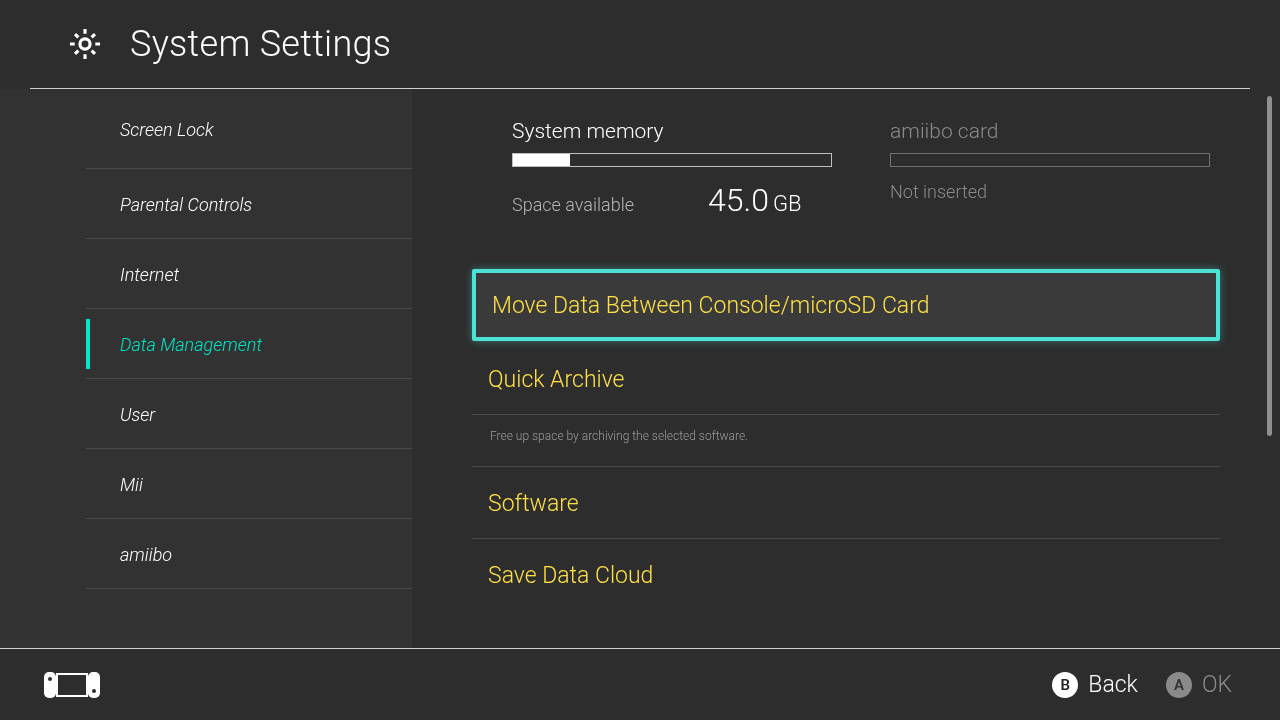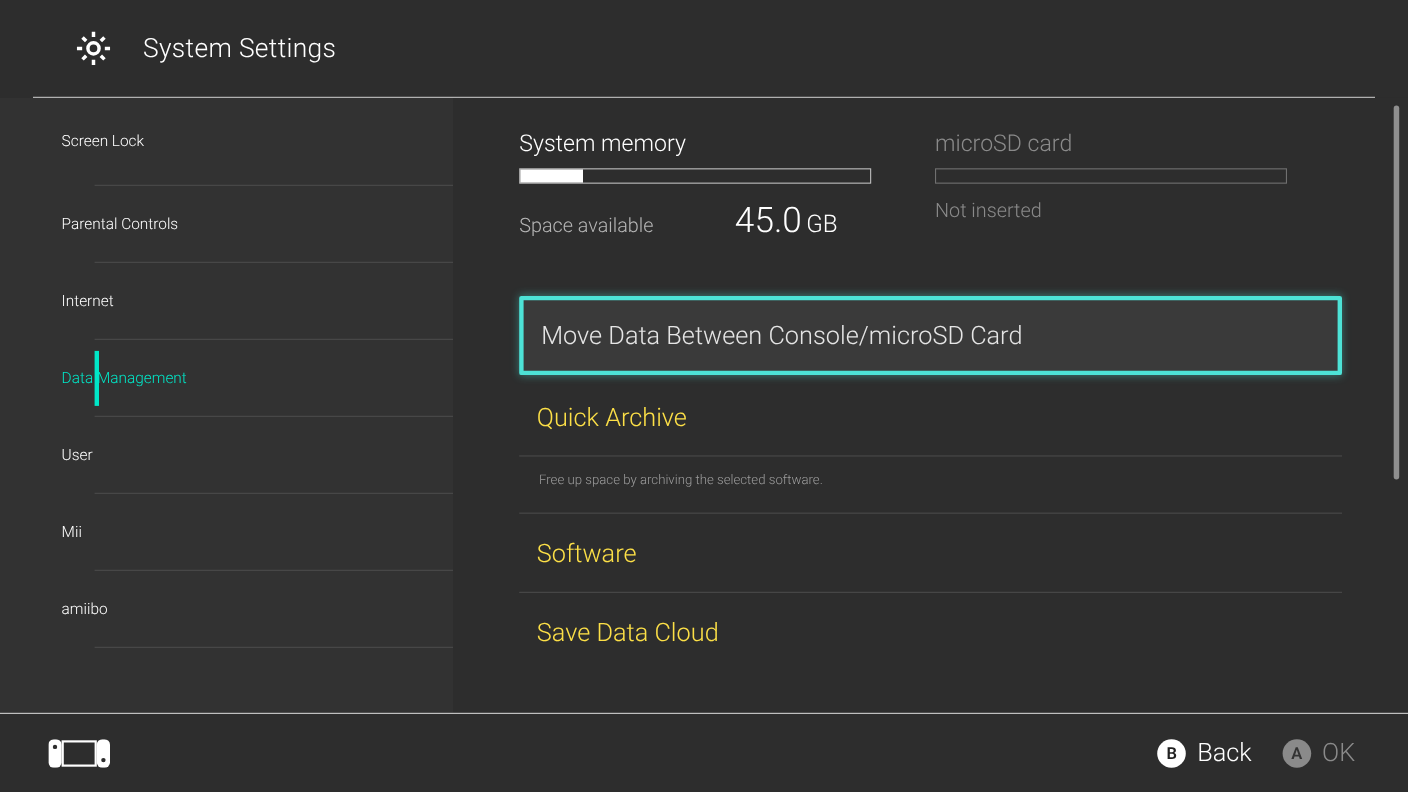--- a/index.html
+++ b/index.html
@@ -18,21 +18,21 @@
     height: 88px;
     display: flex;
     align-items: center;
     padding-left: 66px;
   }
   .header .gear {
     width: 38px; height: 38px;
     margin-right: 26px;
   }
   .header .title {
-    font-size: 24px;
+    font-size: 36px;
     color: #ffffff;
     letter-spacing: 0.3px;
   }
   .top-rule {
     position: absolute;
     top: 88px;
     left: 30px; right: 30px;
     height: 1px;
     background: #d0d0d0;
   }
@@ -42,24 +42,25 @@
     left: 0;
     width: 412px;
     bottom: 72px;
     background: #323232;
   }
   .nav-item {
     position: relative;
     height: 70px;
     display: flex;
     align-items: center;
-    padding-left: 56px;
-    font-size: 14px;
+    padding-left: 120px;
+    font-size: 18px;
     color: #ffffff;
     cursor: pointer;
+    font-style: italic;
   }
   .nav-item .divider {
     position: absolute;
     left: 86px; right: 0; bottom: 0;
     height: 1px;
     background: #4a4a4a;
   }
   .nav-item.active {
     color: #00e6c7;
   }
@@ -82,20 +83,21 @@
     left: 412px;
     right: 0;
     bottom: 72px;
     background: #2d2d2d;
     padding: 30px 60px 0 60px;
   }
   .storage-row {
     display: flex;
     gap: 48px;
     margin-bottom: 50px;
+    margin-left: 40px;
   }
   .storage-col { width: 330px; }
   .storage-label {
     font-size: 21px;
     color: #ffffff;
     margin-bottom: 10px;
   }
   .storage-col.disabled .storage-label { color: #8a8a8a; }
   .storage-bar {
     width: 320px;
@@ -141,21 +143,21 @@
     cursor: pointer;
     color: #fde047;
   }
   .option .rule {
     position: absolute;
     left: 0; right: 0; bottom: 0;
     height: 1px;
     background: #4a4a4a;
   }
   .option.highlight {
-    color: #e5e5e5;
+    color: #fde047;
     border: 4px solid #4de2d6;
     background: #3a3a3a;
     border-radius: 2px;
     box-shadow: 0 0 8px rgba(77,226,214,0.4);
     margin-bottom: 2px;
   }
   .option-desc {
     font-size: 12px;
     color: #9c9c9c;
     padding: 14px 18px 24px 18px;
@@ -265,21 +267,21 @@
         <div class="storage-bar-fill" style="width:18%"></div>
       </div>
       <div class="storage-info">
         <span>Space available</span>
         <span>
           <span class="storage-space-num">45.0</span><span class="storage-space-unit">GB</span>
         </span>
       </div>
     </div>
     <div class="storage-col disabled">
-      <div class="storage-label">microSD card</div>
+      <div class="storage-label">amiibo card</div>
       <div class="storage-bar"></div>
       <div class="storage-info">
         <span>Not inserted</span>
       </div>
     </div>
   </div>
 
   <div class="option highlight">
     <span>Move Data Between Console/microSD Card</span>
   </div>

